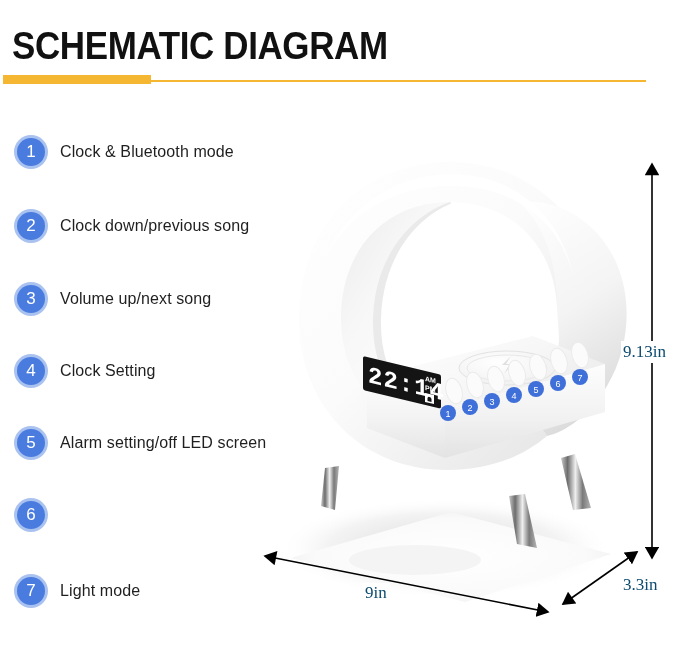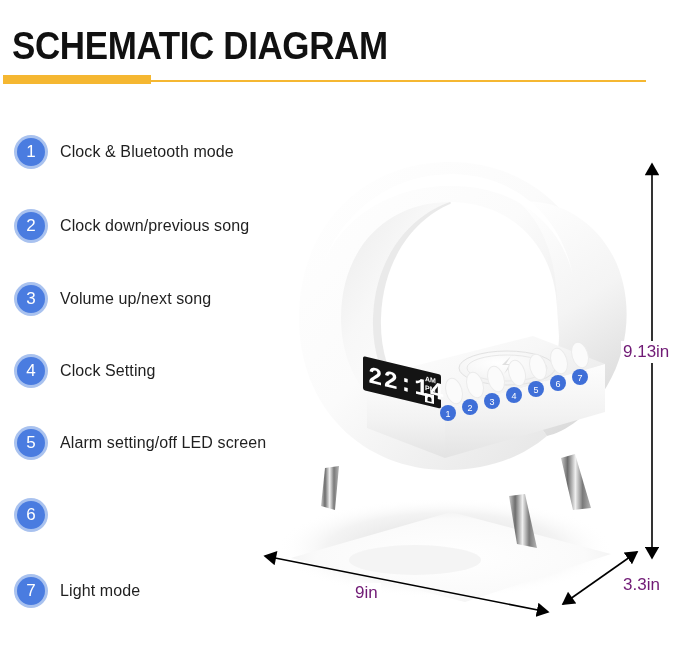--- a/index.html
+++ b/index.html
@@ -103,28 +103,28 @@
   #product {
     position: absolute;
     left: 255px; top: 140px;
     width: 390px; height: 480px;
   }
   #product svg { display: block; }
 
   
   .dim-label {
     position: absolute;
-    font-family: Liberation Sans, sans-serif;
+    font-family: Liberation Serif, serif;
     font-size: 17px;
-    color: #701a75;
+    color: #0c4a6e;
     background: #ffffff;
     white-space: nowrap;
   }
   #dim-height-label { left: 621px; top: 341px; padding: 1px 2px; }
-  #dim-width-label  { left: 352px; top: 583px; padding: 0 3px; }
+  #dim-width-label  { left: 362px; top: 583px; padding: 0 3px; }
   #dim-depth-label  { left: 621px; top: 575px; padding: 0 2px; }
 
   #dims-svg {
     position: absolute;
     left: 0; top: 0;
     width: 679px; height: 663px;
     pointer-events: none;
   }
 
   

